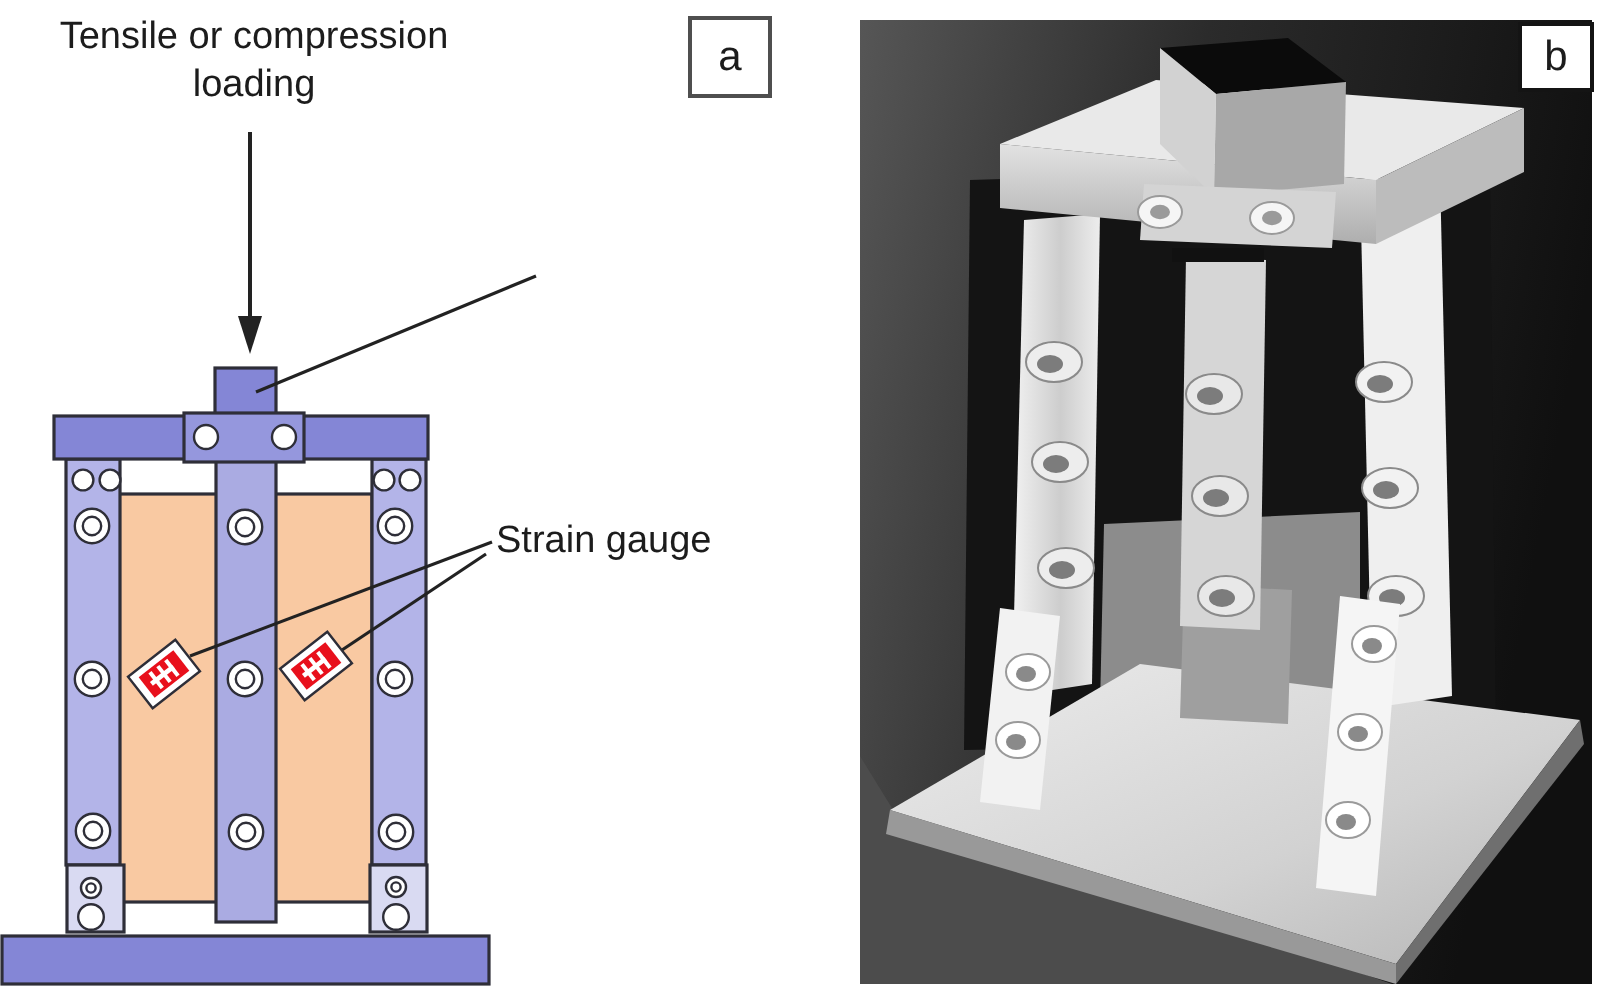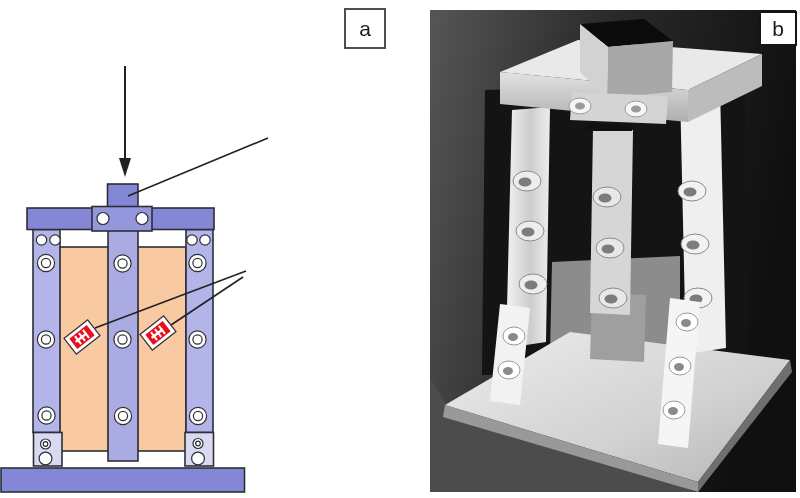--- a/index.html
+++ b/index.html
@@ -131,20 +131,22 @@
     <g transform="translate(158 333) rotate(-38)">
       <rect x="-15" y="-10" width="30" height="20" fill="#ffffff" stroke="#2e2e38" stroke-width="1.2"></rect>
       <rect x="-11" y="-6.5" width="22" height="13" fill="var(--gauge-red)"></rect>
       <rect x="-8" y="-1.2" width="14" height="2.4" fill="#ffffff"></rect>
       <rect x="-6" y="-5" width="2" height="10" fill="#ffffff"></rect>
       <rect x="-1" y="-5" width="2" height="10" fill="#ffffff"></rect>
       <rect x="4" y="-5" width="2" height="10" fill="#ffffff"></rect>
     </g>
   </svg>
 
+  <div class="lbl" style="left:16px;top:7px;width:222px;">Tensile or compression loading</div>
+  <div class="lbl lbl-strain" style="left:248px;top:259px;">Strain gauge</div>
   <div class="tag tag-a">
     <span>a</span>
   </div>
 
   <div class="photo-wrap">
     <svg width="366" height="482" viewBox="0 0 366 482">
       <defs>
         <linearGradient id="bgG" x1="0" y1="0" x2="1" y2="0.25">
           <stop offset="0" stop-color="#565656"></stop>
             <stop offset="0.45" stop-color="#2b2b2b"></stop>

